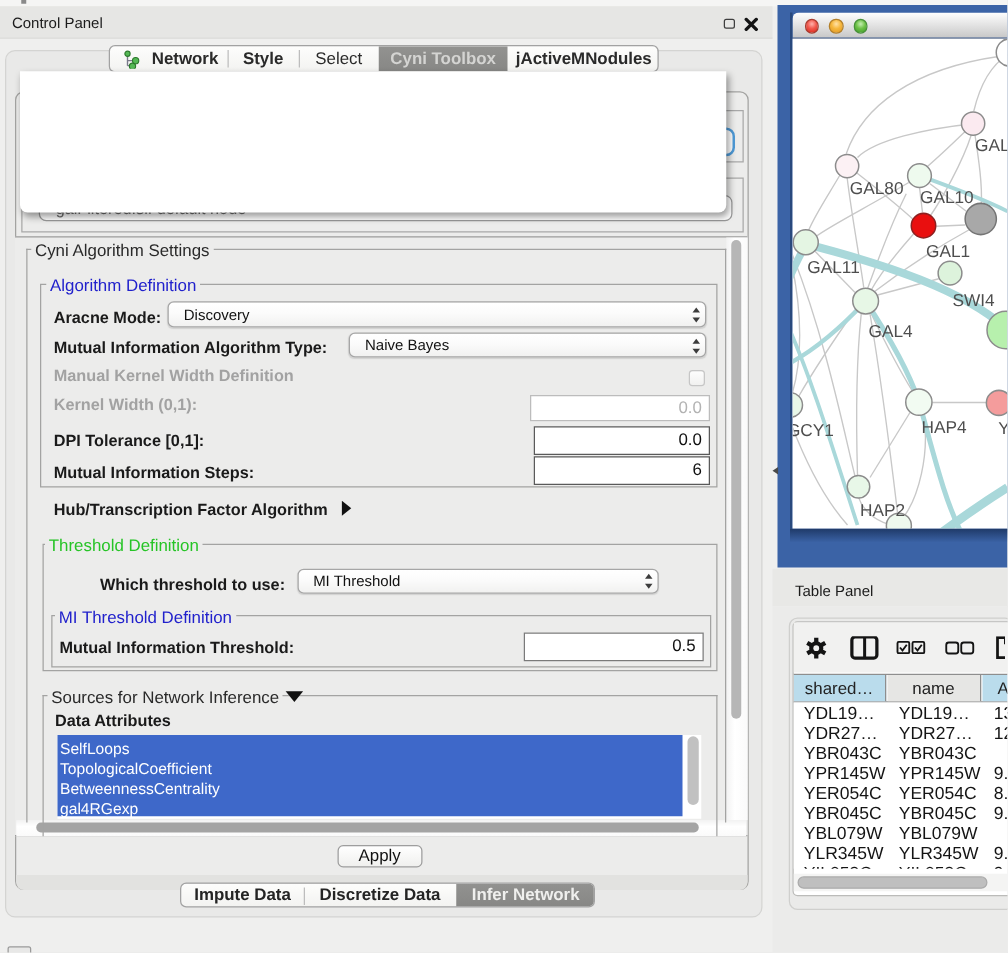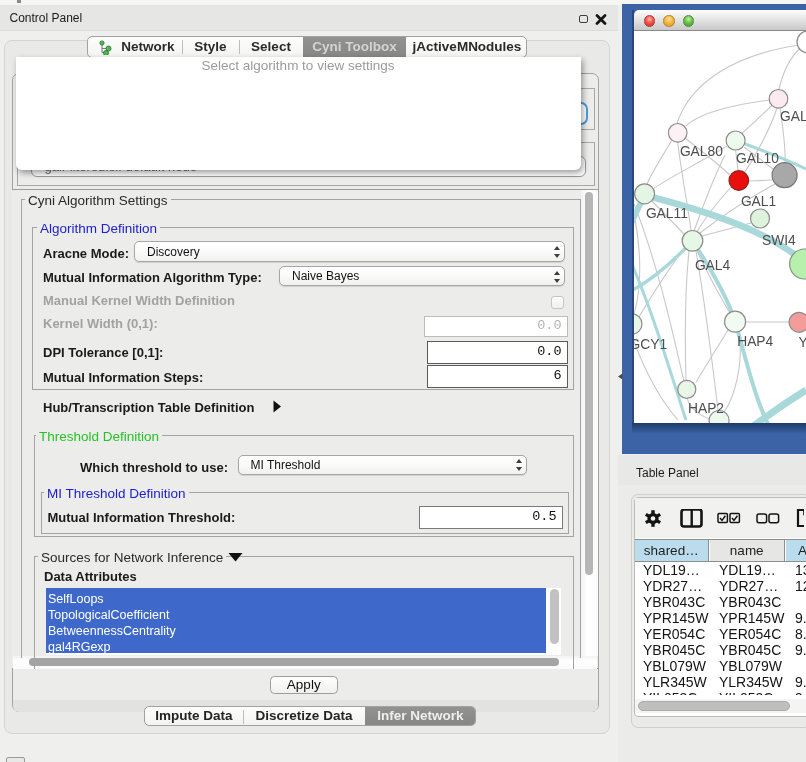--- a/index.html
+++ b/index.html
@@ -7,21 +7,21 @@
   body { position:relative; background:#efefee; font-family:"Liberation Sans", sans-serif; }
   .abs { position:absolute; }
   .bold { font-weight:bold; }
   .lbl { position:absolute; font-size:13px; font-weight:bold; color:#1a1a1a; white-space:nowrap; }
   .glbl { position:absolute; font-size:13px; font-weight:bold; color:#a2a2a2; white-space:nowrap;text-align:right; }
   .gtitle { position:absolute; font-size:13.5px; white-space:nowrap; background:#ececeb; padding:0 3px; }
   .combo { position:absolute; background:linear-gradient(#ffffff 0%,#fbfbfb 45%,#f1f1f0 100%); border:1px solid #a6a6a6; border-radius:5px; box-shadow:0 1px 1px rgba(0,0,0,0.12); }
   .combo .ct { position:absolute; left:12px; top:50%; transform:translateY(-50%); font-size:12px; color:#111; }
   .arrup { position:absolute; width:0; height:0; border-left:3.8px solid transparent; border-right:3.8px solid transparent; border-bottom:4.8px solid #3c3c3c; }
   .arrdn { position:absolute; width:0; height:0; border-left:3.8px solid transparent; border-right:3.8px solid transparent; border-top:4.8px solid #3c3c3c; }
-  .field { position:absolute; background:#fff; font-size:13.5px; text-align:right; padding-right:5px;font-family:Liberation Mono, monospace; }
+  .field { position:absolute; background:#fff; font-size:13.5px; text-align:right; padding-right:5px; }
   .grp { position:absolute; border:1px solid #a3a3a2; }
 </style>
 </head>
 <body>
 
 <div class="abs" style="left:0;top:0;width:806px;height:5px;background:#f5f5f4;"></div>
 <div class="abs" style="left:17px;top:0;width:4px;height:3px;background:#8a8a8a;"></div>
 
 <div class="abs" style="left:0;top:5px;width:618px;height:26px;background:#e6e6e4;border-bottom:1px solid #dcdcda;"></div>
 <div class="abs" style="left:9.5px;top:11px;font-size:12px;color:#1b1b1b;">Control Panel</div>
@@ -73,21 +73,21 @@
 
 <div class="glbl" style="left:43px;top:316px;">Kernel Width (0,1):</div>
 <div class="field" style="left:424px;top:316px;width:143.5px;height:21px;border:1.5px solid #bcbcbc;color:#b3b3b3;line-height:18px;">0.0</div>
 
 <div class="lbl" style="left:43px;top:345px;">DPI Tolerance [0,1]:</div>
 <div class="field" style="left:427px;top:341px;width:140.5px;height:23px;border:1.5px solid #5a5a5a;color:#111;line-height:20px;">0.0</div>
 
 <div class="lbl" style="left:43px;top:370px;">Mutual Information Steps:</div>
 <div class="field" style="left:427px;top:365px;width:140.5px;height:23px;border:1.5px solid #5a5a5a;color:#111;line-height:20px;">6</div>
 
-<div class="lbl" style="left:43px;top:400px;">Hub/Transcription Table Definition</div>
+<div class="lbl" style="left:43px;top:400px;">Hub/Transcription Factor Algorithm</div>
 <svg class="abs" style="left:272px;top:400px;" width="10" height="13" viewBox="0 0 10 13">
     <path d="M1.5 0.5 L9 6.5 L1.5 12.5 Z" fill="#111"></path>
   </svg>
 
 <div class="grp" style="left:34px;top:435px;width:539.5px;height:102px;"></div>
 <div class="gtitle" style="left:36px;top:429px;color:#26c426;">Threshold Definition</div>
 
 <div class="lbl" style="left:80px;top:460px;">Which threshold to use:</div>
 <div class="combo" style="left:237.5px;top:454.5px;width:289.5px;height:20.5px;">
     <span class="ct">MI Threshold</span>
@@ -129,27 +129,26 @@
   <div class="abs" style="left:93.5px;top:3px;width:1px;height:14px;background:#bdbdbd;"></div>
   <div class="abs" style="left:151px;top:3px;width:1px;height:14px;background:#bdbdbd;"></div>
   <svg class="abs" style="left:11px;top:3px;" width="14" height="15" viewBox="0 0 14 15">
     <path d="M3 4 V12.5 M3 8.5 H8 M3 12.5 H5.5" stroke="#7a7a8a" stroke-width="1.1" fill="none"></path>
     <circle cx="3" cy="3" r="2.1" fill="#55b855" stroke="#2d7a2d" stroke-width="0.9"></circle>
     <circle cx="9.5" cy="8.5" r="2.5" fill="#55b855" stroke="#2d7a2d" stroke-width="0.9"></circle>
     <circle cx="7" cy="13" r="2.5" fill="#55b855" stroke="#2d7a2d" stroke-width="0.9"></circle>
   </svg>
   <div class="abs" style="left:26px;top:0;width:68px;height:20px;font-size:13.5px;font-weight:bold;color:#2a2a2a;line-height:20px;text-align:center;">Network</div>
   <div class="abs" style="left:94px;top:0;width:57px;height:20px;font-size:13.5px;font-weight:bold;color:#2a2a2a;line-height:20px;text-align:center;">Style</div>
-  <div class="abs" style="left:151px;top:0;width:64px;height:20px;font-size:13.5px;font-weight:bold;color:#2a2a2a;line-height:20px;text-align:center;">Select</div>
+  <div class="abs" style="left:151px;top:0;width:64px;height:20px;font-size:13.5px;font-weight:normal;color:#2a2a2a;line-height:20px;text-align:center;">Select</div>
   <div class="abs" style="left:215px;top:0;width:103px;height:20px;font-size:13.5px;font-weight:bold;color:#d4d4d2;line-height:20px;text-align:center;">Cyni Toolbox</div>
   <div class="abs" style="left:318px;top:0;width:122px;height:20px;font-size:13.5px;font-weight:bold;color:#2a2a2a;line-height:20px;text-align:center;">jActiveMNodules</div>
 </div>
 
 <div class="abs" style="left:16px;top:57px;width:564.5px;height:112.5px;background:#ffffff;border-radius:0 0 6px 6px;box-shadow:2px 3px 6px rgba(0,0,0,0.38);z-index:40;">
-  <div class="abs" style="left:0;top:1px;width:564px;height:15px;text-align:center;font-size:13.5px;color:#9b9b9b;">Select algorithm to view settings</div>
 </div>
 
 <div class="abs" style="left:622px;top:4px;width:184px;height:450px;background:#3b63a6;"></div>
 
 <svg class="abs" style="left:616.5px;top:372.5px;" width="6" height="7" viewBox="0 0 6 7">
     <path d="M5.5 0.5 L1 3.5 L5.5 6.5 Z" fill="#4a4a4a"></path>
   </svg>
 
 <div class="abs" style="left:631.5px;top:10px;width:2.5px;height:413px;background:#29497d;"></div>
 <div class="abs" style="left:634px;top:10px;width:172px;height:21px;background:linear-gradient(#fefefe,#c8c8c8);border-bottom:1px solid #8a8a8a;border-top-left-radius:5px;"></div>

